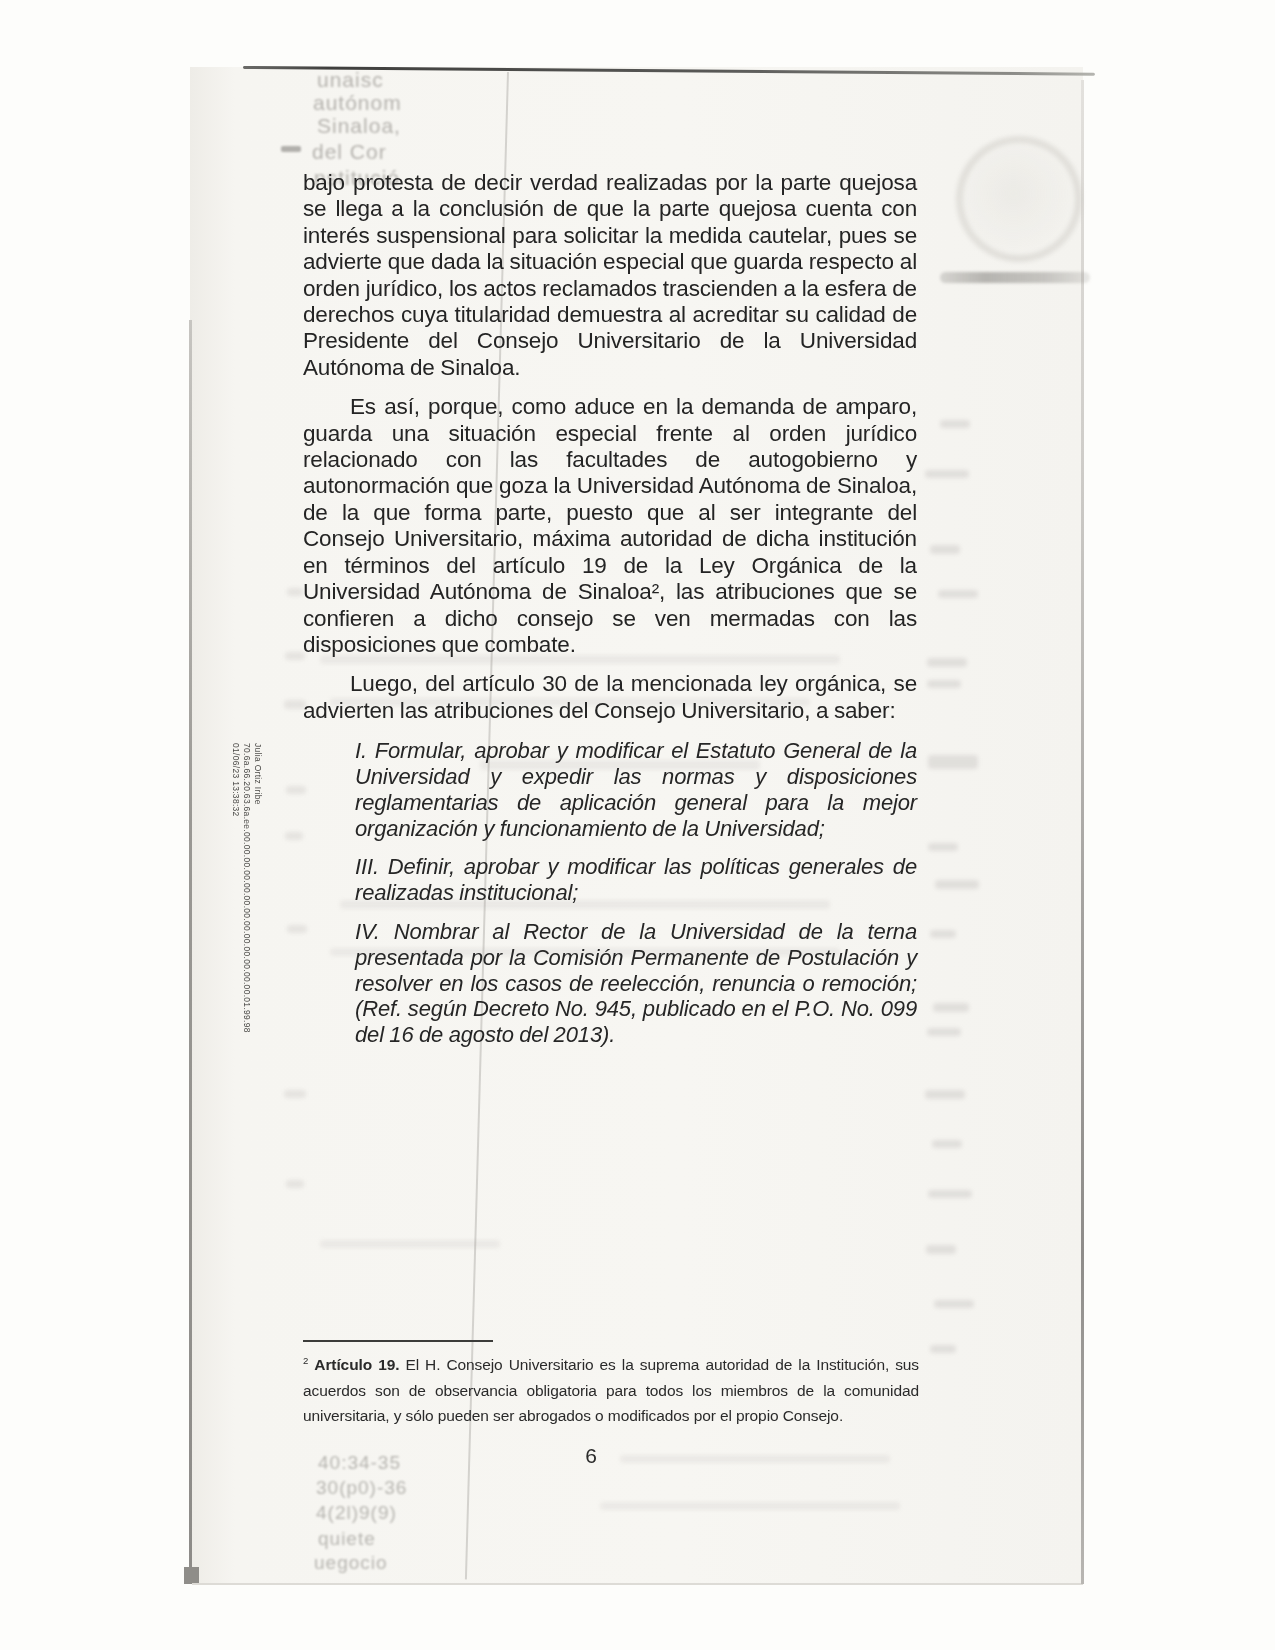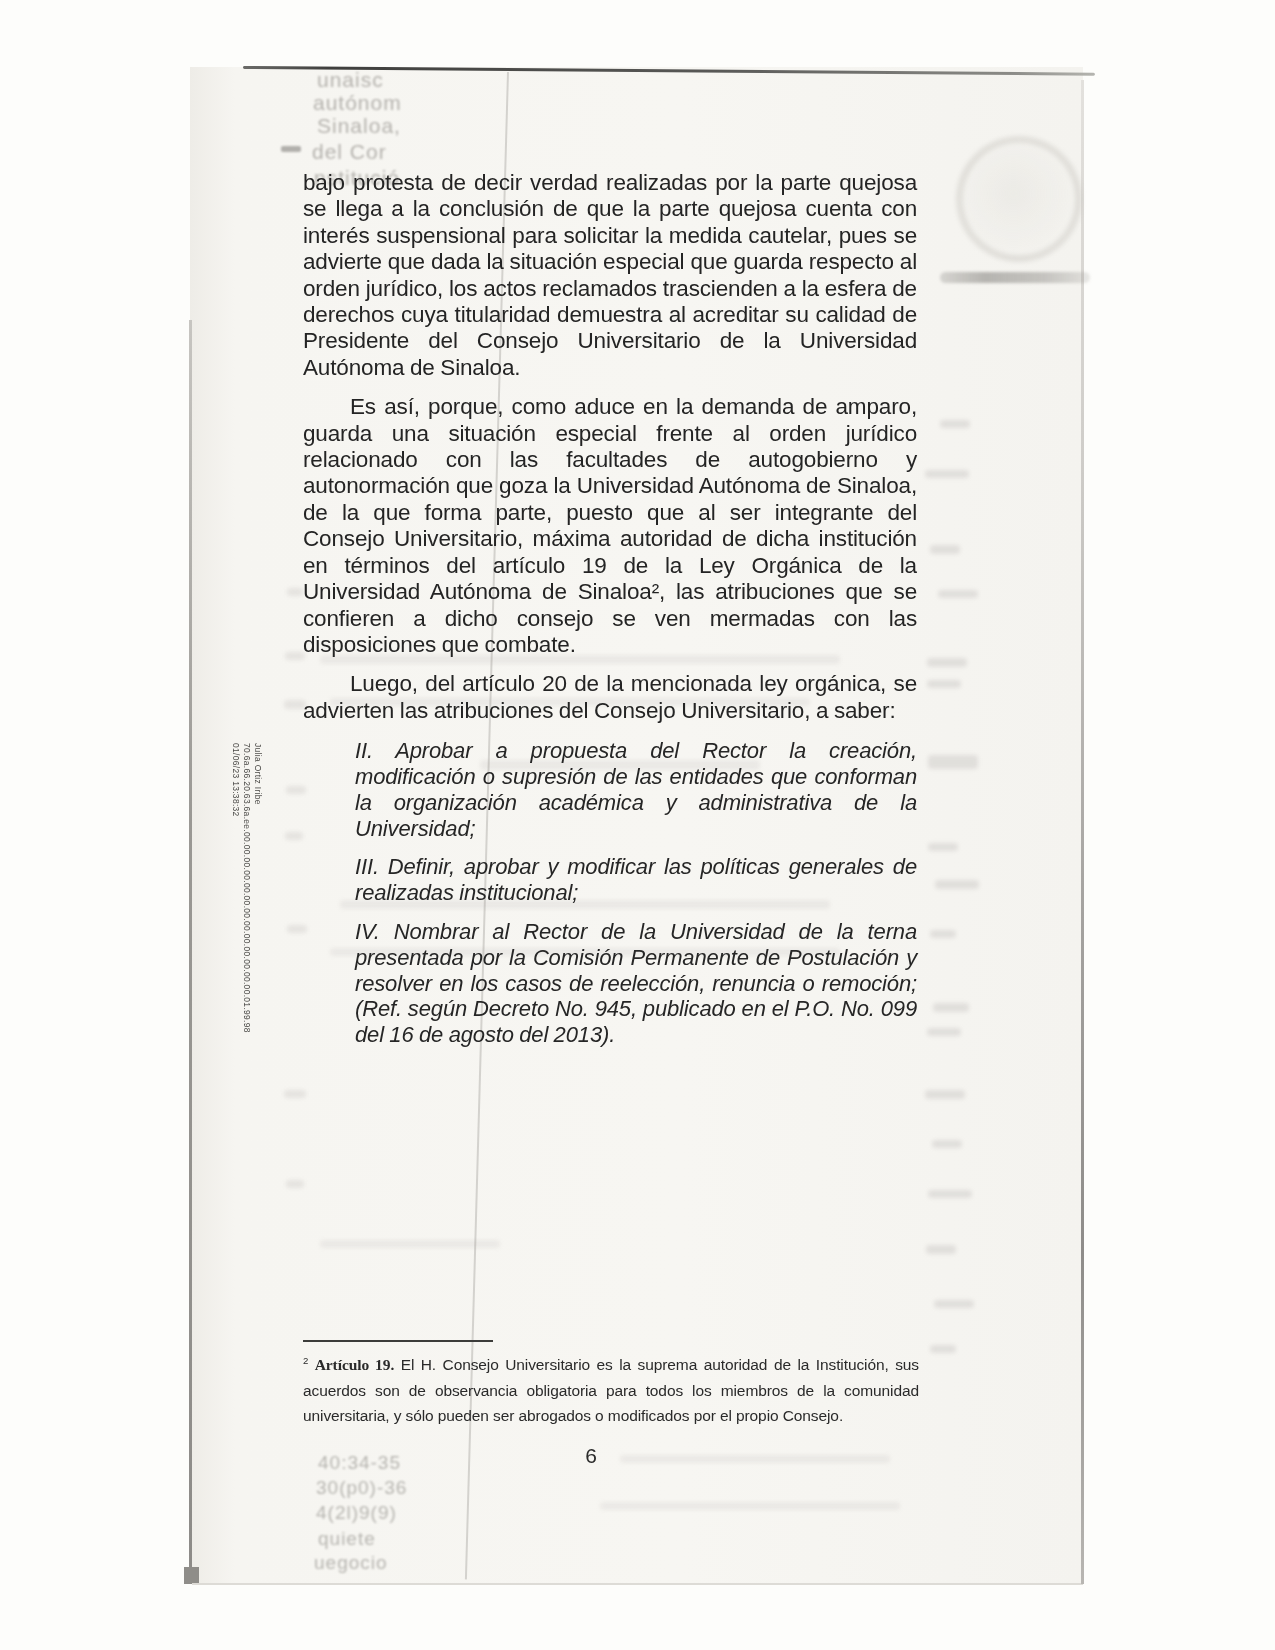--- a/index.html
+++ b/index.html
@@ -75,21 +75,21 @@
   sup{font-size:.62em;line-height:0;}
   
   .footnote{
     position:absolute;left:303px;top:1340px;width:616px;color:#2a2a2a;
   }
   .footnote-rule{border:0;border-top:2px solid #3c3c3a;width:190px;margin:0 0 10px 0;}
   .footnote-text{
     margin:0;font-size:15.5px;line-height:25.5px;text-align:justify;
     letter-spacing:-0.1px;
   }
-  .footnote-text strong{font-weight:bold;font-family:Liberation Serif, serif;}
+  .footnote-text strong{font-weight:bold;}
   .page-number{
     position:absolute;left:303px;top:1444px;width:576px;text-align:center;
     font-size:21px;color:#2c2c2c;
   }
   
   .ghost-line{
     position:absolute;font-size:21px;letter-spacing:1px;
     color:rgba(125,122,117,0.55);filter:blur(1.3px);white-space:nowrap;
   }
   .ghost-line.small{font-size:19px;color:rgba(120,117,112,0.5);}
@@ -185,25 +185,25 @@
   <div>Julia Ortiz Iribe</div>
   <div>70.6a.66.20.63.6a.ee.00.00.00.00.00.00.00.00.00.00.00.00.00.01.99.98</div>
   <div>01/06/23 13:38:32</div>
 </div>
 
 <div class="content">
   <div>
 
   <p>bajo protesta de decir verdad realizadas por la parte quejosa se llega a la conclusión de que la parte quejosa cuenta con interés suspensional para solicitar la medida cautelar, pues se advierte que dada la situación especial que guarda respecto al orden jurídico, los actos reclamados trascienden a la esfera de derechos cuya titularidad demuestra al acreditar su calidad de Presidente del Consejo Universitario de la Universidad Autónoma de Sinaloa.</p>
       <p class="indent">Es así, porque, como aduce en la demanda de amparo, guarda una situación especial frente al orden jurídico relacionado con las facultades de autogobierno y autonormación que goza la Universidad Autónoma de Sinaloa, de la que forma parte, puesto que al ser integrante del Consejo Universitario, máxima autoridad de dicha institución en términos del artículo 19 de la Ley Orgánica de la Universidad Autónoma de Sinaloa², las atribuciones que se confieren a dicho consejo se ven mermadas con las disposiciones que combate.</p>
-      <p class="indent">Luego, del artículo 20 de la mencionada ley orgánica, se advierten las atribuciones del Consejo Universitario, a saber:</p>
+      <p class="indent">Luego, del artículo 30 de la mencionada ley orgánica, se advierten las atribuciones del Consejo Universitario, a saber:</p>
     </div>
   <div class="quote">
 
-      <p class="quote-item">II. Aprobar a propuesta del Rector la creación, modificación o supresión de las entidades que conforman la organización académica y administrativa de la Universidad;</p>
+  <p class="quote-item">I. Formular, aprobar y modificar el Estatuto General de la Universidad y expedir las normas y disposiciones reglamentarias de aplicación general para la mejor organización y funcionamiento de la Universidad;</p>
       <p class="quote-item">III. Definir, aprobar y modificar las políticas generales de realizadas institucional;</p>
       <p class="quote-item">IV. Nombrar al Rector de la Universidad de la terna presentada por la Comisión Permanente de Postulación y resolver en los casos de reelección, renuncia o remoción; (Ref. según Decreto No. 945, publicado en el P.O. No. 099 del 16 de agosto del 2013).</p>
     </div>
 </div>
 
 <div class="footnote">
   <hr class="footnote-rule">
   <p class="footnote-text"><sup>2</sup> <strong>Artículo 19.</strong><span> El H. Consejo Universitario es la suprema autoridad de la Institución, sus acuerdos son de observancia obligatoria para todos los miembros de la comunidad universitaria, y sólo pueden ser abrogados o modificados por el propio Consejo.</span></p>
 </div>
 

